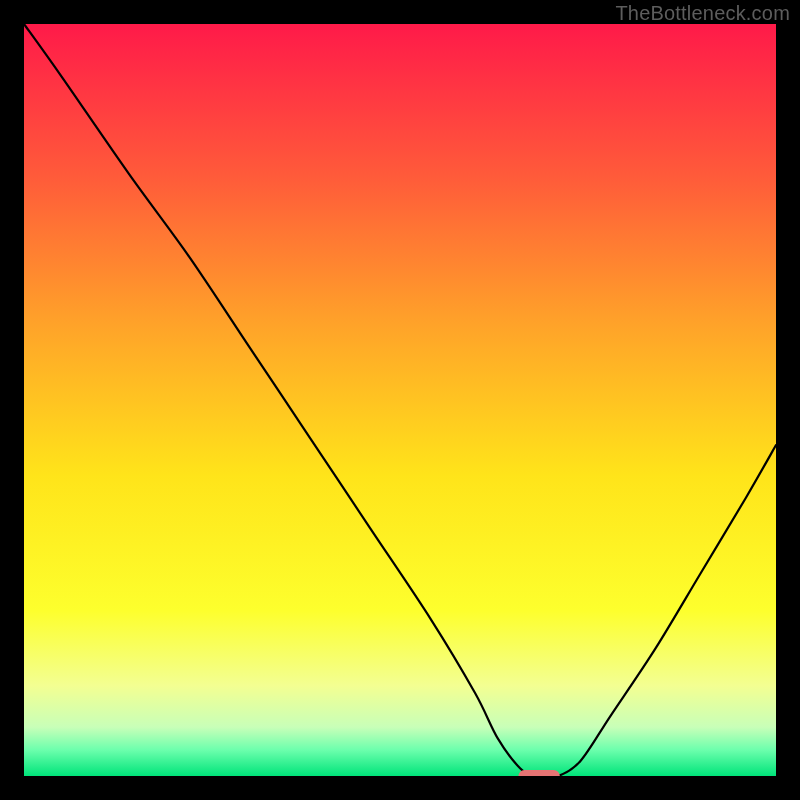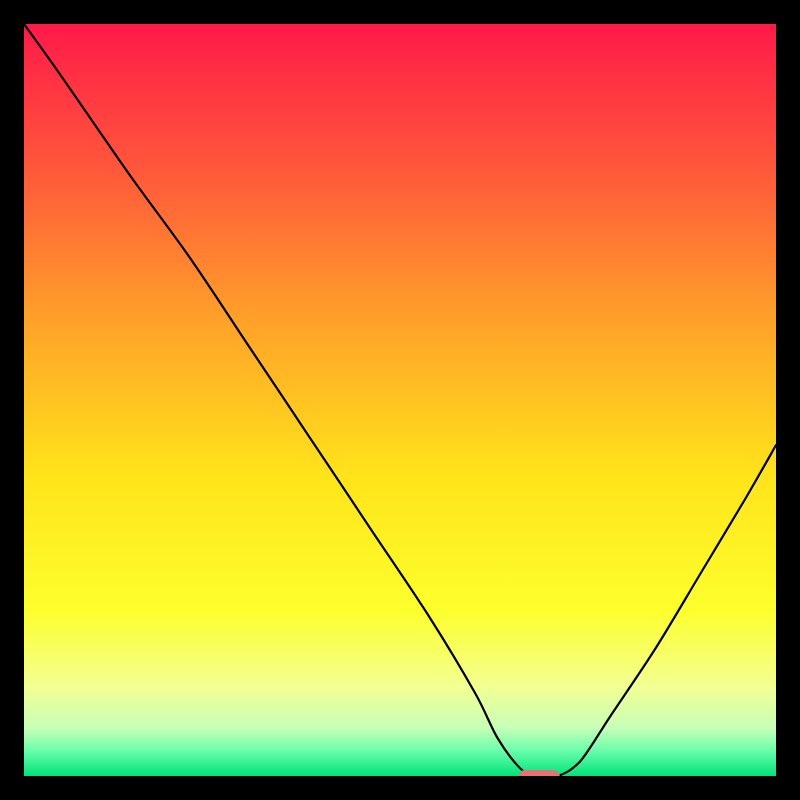--- a/index.html
+++ b/index.html
@@ -36,20 +36,21 @@
     color: #5d5d5d;
     letter-spacing: 0.2px;
     user-select: none;
   }
   svg { display: block; }
 </style>
 </head>
 <body>
 
 <div class="frame">
+  <div class="watermark">TheBottleneck.com</div>
 
   <div class="plot-area">
     <svg id="chart-svg" width="752" height="752" viewBox="0 0 752 752">
       <defs>
         <linearGradient id="bg-grad" x1="0" y1="0" x2="0" y2="1">
             <stop offset="0%" stop-color="#ff1a49"></stop>
             <stop offset="20%" stop-color="#ff5a3a"></stop>
             <stop offset="40%" stop-color="#ffa329"></stop>
             <stop offset="60%" stop-color="#ffe41a"></stop>
             <stop offset="78%" stop-color="#fdff2d"></stop>

